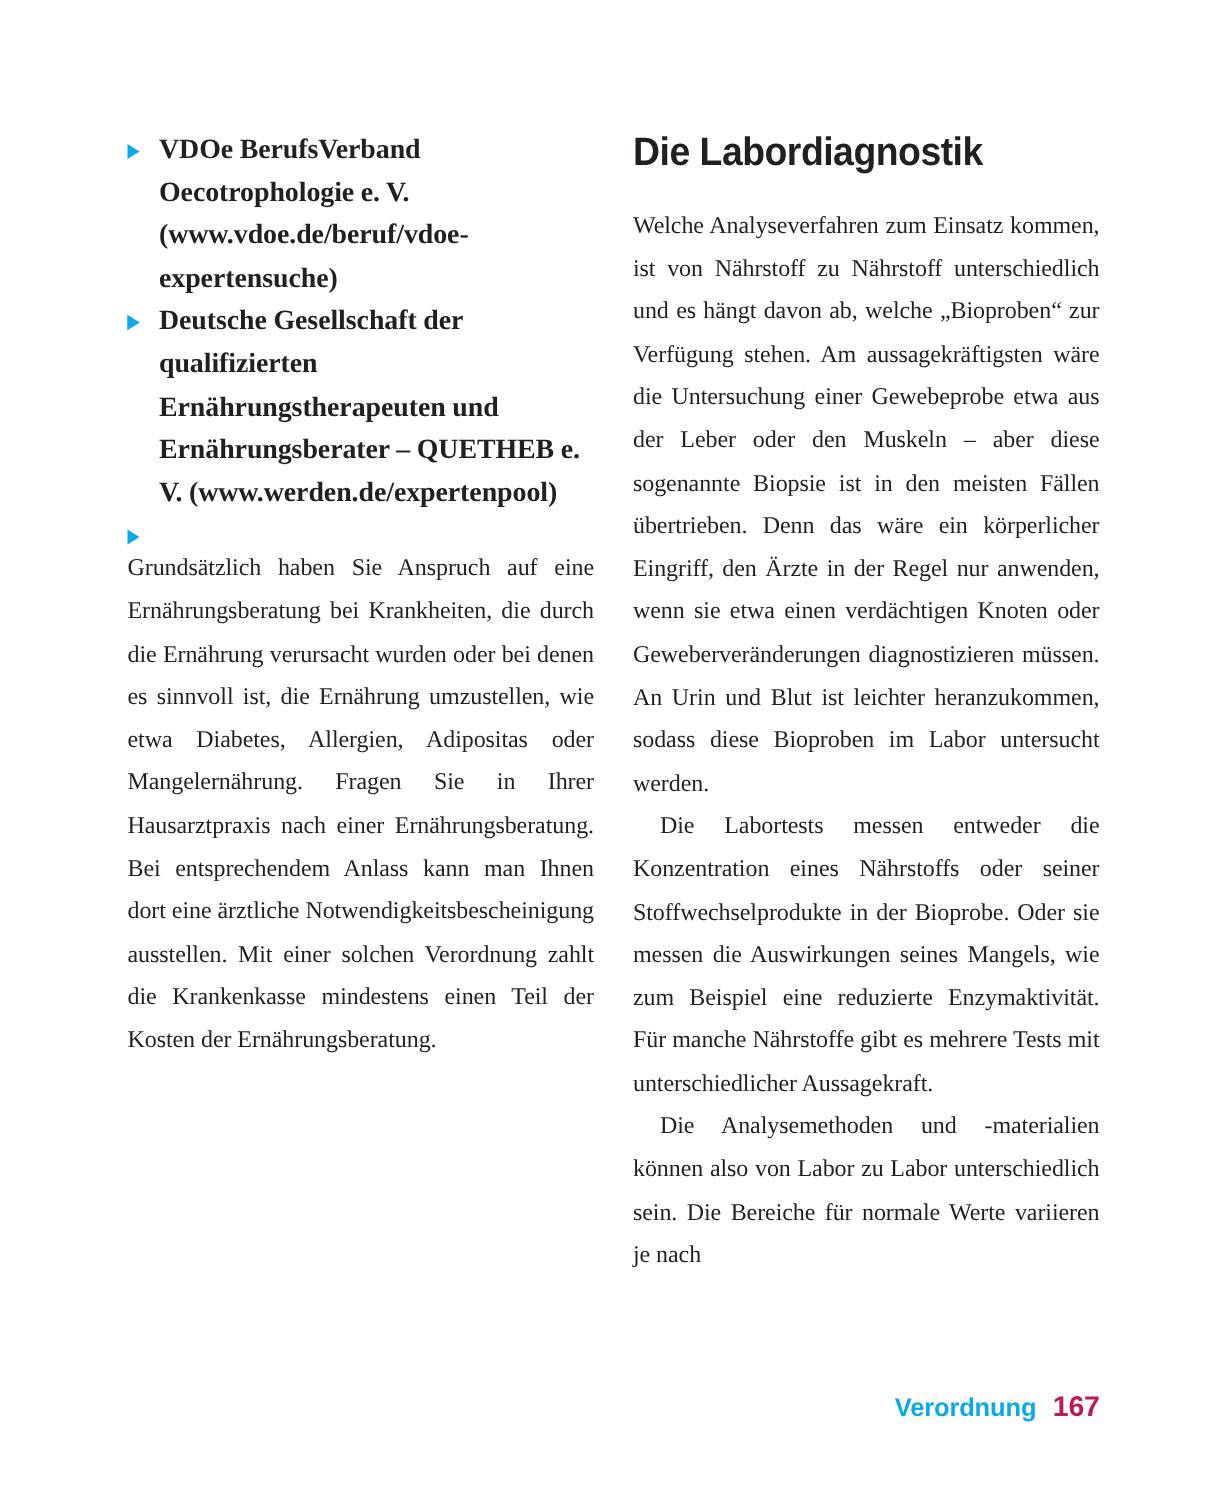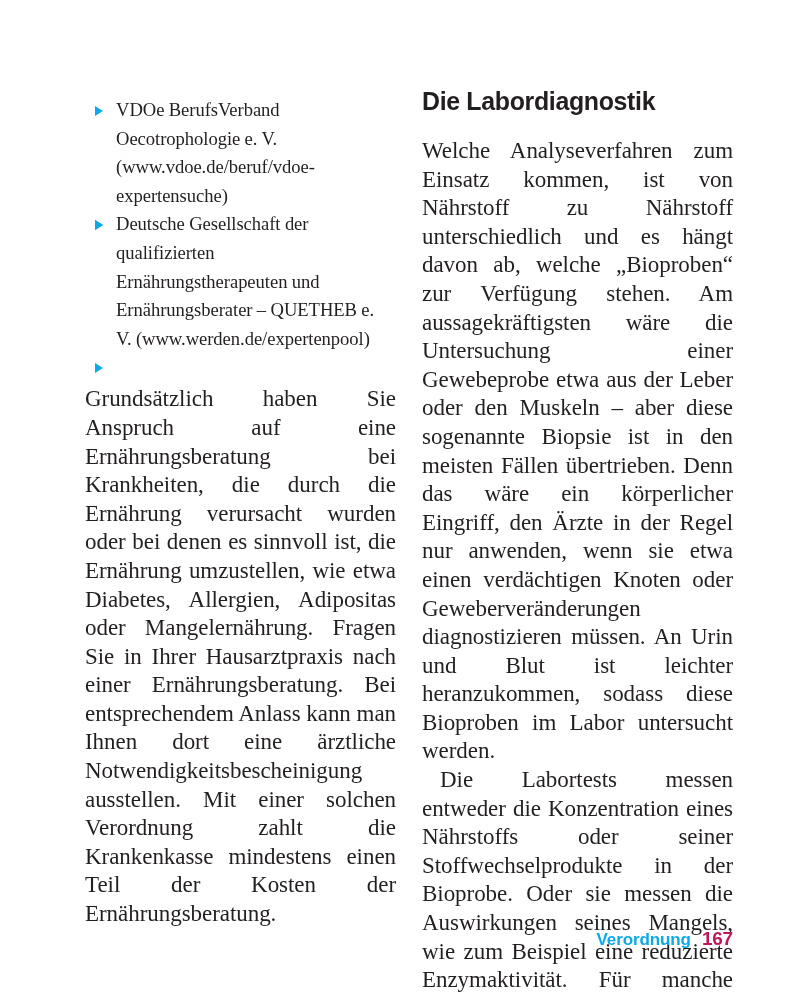--- a/index.html
+++ b/index.html
@@ -37,22 +37,23 @@
     gap: 26px;
   }
   .col {
     width: 311px;
     flex: 0 0 311px;
   }
 
   
   .link-list {
     list-style: none;
-    margin: 10px;
+    margin: 0;
     padding: 0;
+    font-weight: bold;
   }
   .link-list li {
     position: relative;
     padding-left: 21px;
     font-size: 18.6px;
     line-height: 28.6px;
     text-align: left;
     hyphens: none;
     word-spacing: -0.2px;
     letter-spacing: -0.05px;
@@ -64,21 +65,21 @@
     width: 0;
     height: 0;
     border-top: 5.5px solid transparent;
     border-bottom: 5.5px solid transparent;
     border-left: 8px solid #0CA9E8;
   }
 
   
   .body-p {
     margin: 0;
-    font-size: 23px;
+    font-size: 16px;
     line-height: 28.6px;
     text-align: justify;
     text-justify: inter-word;
     hyphens: none;
     letter-spacing: -0.05px;
   }
   .list-gap {
     height: 22px;
   }
   .body-p.indented {
@@ -151,20 +152,21 @@
       <p class="body-p">Grundsätzlich haben Sie Anspruch auf eine Ernährungsberatung bei Krankheiten, die durch die Ernährung verursacht wurden oder bei denen es sinnvoll ist, die Ernährung umzustellen, wie etwa Diabetes, Allergien, Adipositas oder Mangelernährung. Fragen Sie in Ihrer Hausarztpraxis nach einer Ernährungsberatung. Bei entsprechendem Anlass kann man Ihnen dort eine ärztliche Notwendigkeitsbescheinigung ausstellen. Mit einer solchen Verordnung zahlt die Krankenkasse mindestens einen Teil der Kosten der Ernährungsberatung.</p>
 
     </div>
 
     <div class="col">
 
       <h2 class="section-heading">Die Labordiagnostik</h2>
 
       <p class="body-p">Welche Analyseverfahren zum Einsatz kommen, ist von Nährstoff zu Nährstoff unterschiedlich und es hängt davon ab, welche „Bioproben“ zur Verfügung stehen. Am aussagekräftigsten wäre die Untersuchung einer Gewebeprobe etwa aus der Leber oder den Muskeln – aber diese sogenannte Biopsie ist in den meisten Fällen übertrieben. Denn das wäre ein körperlicher Eingriff, den Ärzte in der Regel nur anwenden, wenn sie etwa einen verdächtigen Knoten oder Geweberveränderungen diagnostizieren müssen. An Urin und Blut ist leichter heranzukommen, sodass diese Bioproben im Labor untersucht werden.</p>
       <p class="body-p indented">Die Labortests messen entweder die Konzentration eines Nährstoffs oder seiner Stoffwechselprodukte in der Bioprobe. Oder sie messen die Auswirkungen seines Mangels, wie zum Beispiel eine reduzierte Enzymaktivität. Für manche Nährstoffe gibt es mehrere Tests mit unterschiedlicher Aussagekraft.</p>
+      <p class="body-p indented">Die Analysemethoden und -materialien können also von Labor zu Labor unterschiedlich sein. Die Bereiche für normale Werte variieren je nach</p>
 
     </div>
 
   </div>
 
   <div class="page-footer">
     <span class="footer-section">Verordnung</span>
     <span class="footer-pageno">167</span>
   </div>
 

